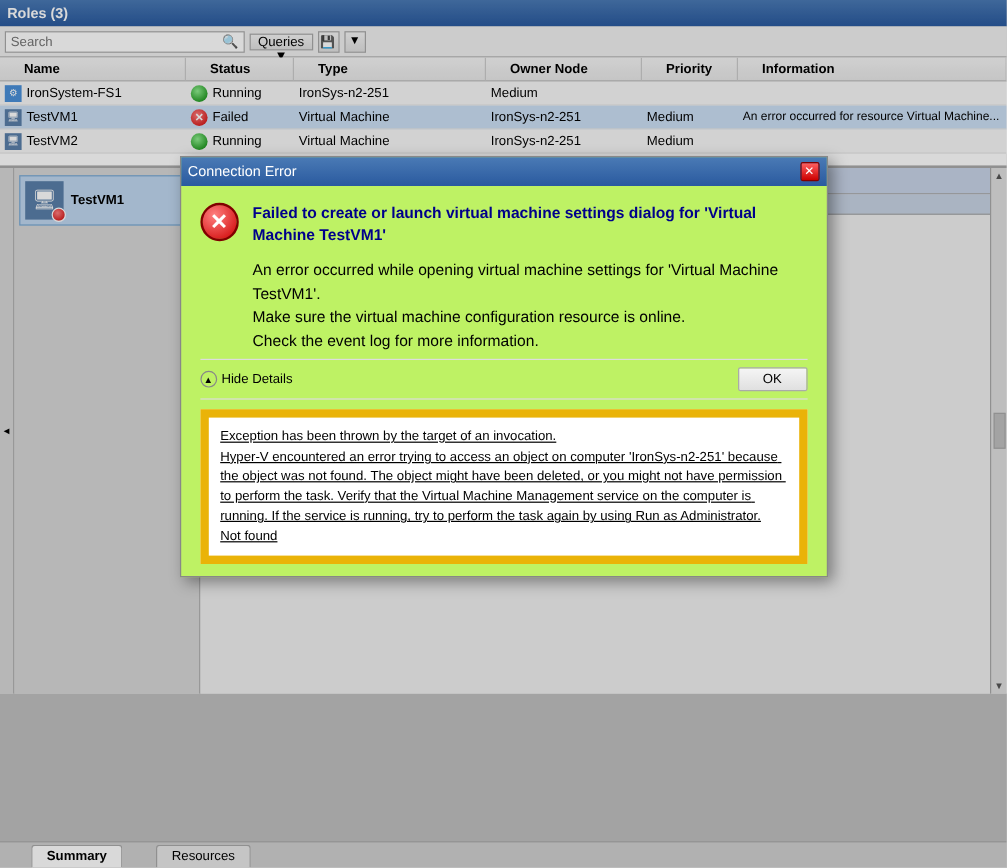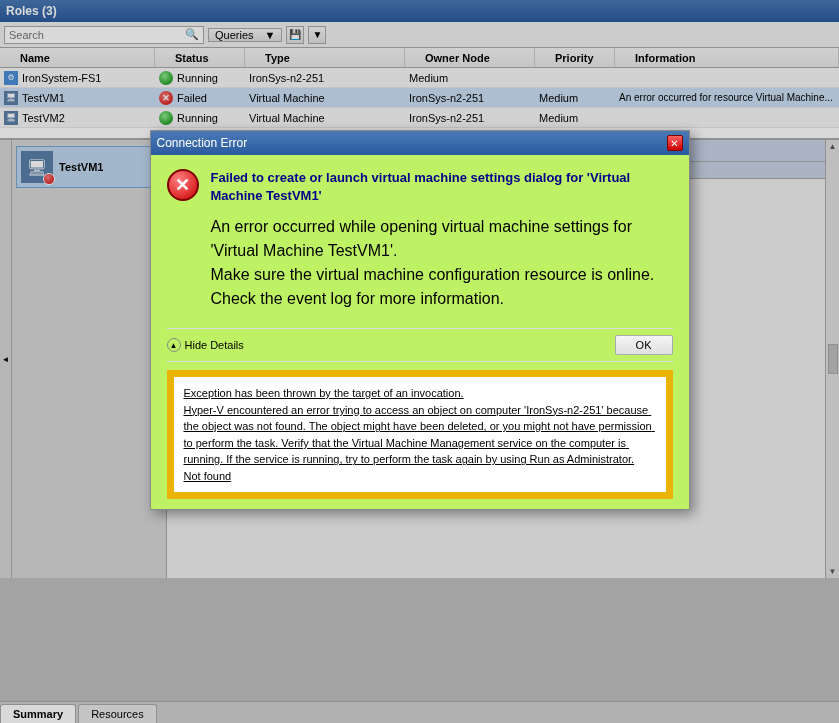--- a/index.html
+++ b/index.html
@@ -54,21 +54,22 @@
     }
     .queries-btn {
       background: linear-gradient(to bottom, #f5f5f5, #e0e0e0);
       border: 1px solid #aaa;
       height: 14px;
       padding: 0 6px;
       font-size: 11px;
       cursor: pointer;
       display: flex;
       align-items: center;
-      gap: 11px;
+      gap: 0;
+      flex-direction: column;
     }
     .toolbar-icon-btn {
       background: linear-gradient(to bottom, #f5f5f5, #e0e0e0);
       border: 1px solid #aaa;
       height: 18px;
       width: 18px;
       font-size: 10px;
       cursor: pointer;
       display: flex;
       align-items: center;
@@ -184,20 +185,21 @@
     .info-value { font-size: 11px; color: #000; }
     .tab {
       padding: 3px 12px;
       font-size: 11px;
       cursor: pointer;
       background: #e8e8e8;
       border: 1px solid #aaa;
       border-bottom: none;
       border-radius: 3px 3px 0 0;
       margin-right: 2px;
+      margin-left: 26px;
     }
     .tab.active {
       background: white;
       font-weight: bold;
     }
 
     
     .scrollbar-v {
       width: 14px;
       background: #e0e0e0;
@@ -264,23 +266,23 @@
       display: flex; align-items: center; justify-content: center;
       color: white; font-size: 18px; font-weight: bold;
     }
     .modal-error-title {
       font-size: 13px;
       font-weight: bold;
       color: #00008b;
       line-height: 1.4;
     }
     .modal-desc {
-      font-size: 16px;
+      font-size: 13px;
       line-height: 1.5;
-      margin-bottom: 17px;
+      margin-bottom: 6px;
       padding-left: 44px;
       color: #000;
     }
     .modal-actions {
       display: flex;
       align-items: center;
       justify-content: space-between;
       padding: 6px 0;
       border-top: 1px solid #ddd;
       border-bottom: 1px solid #ddd;

